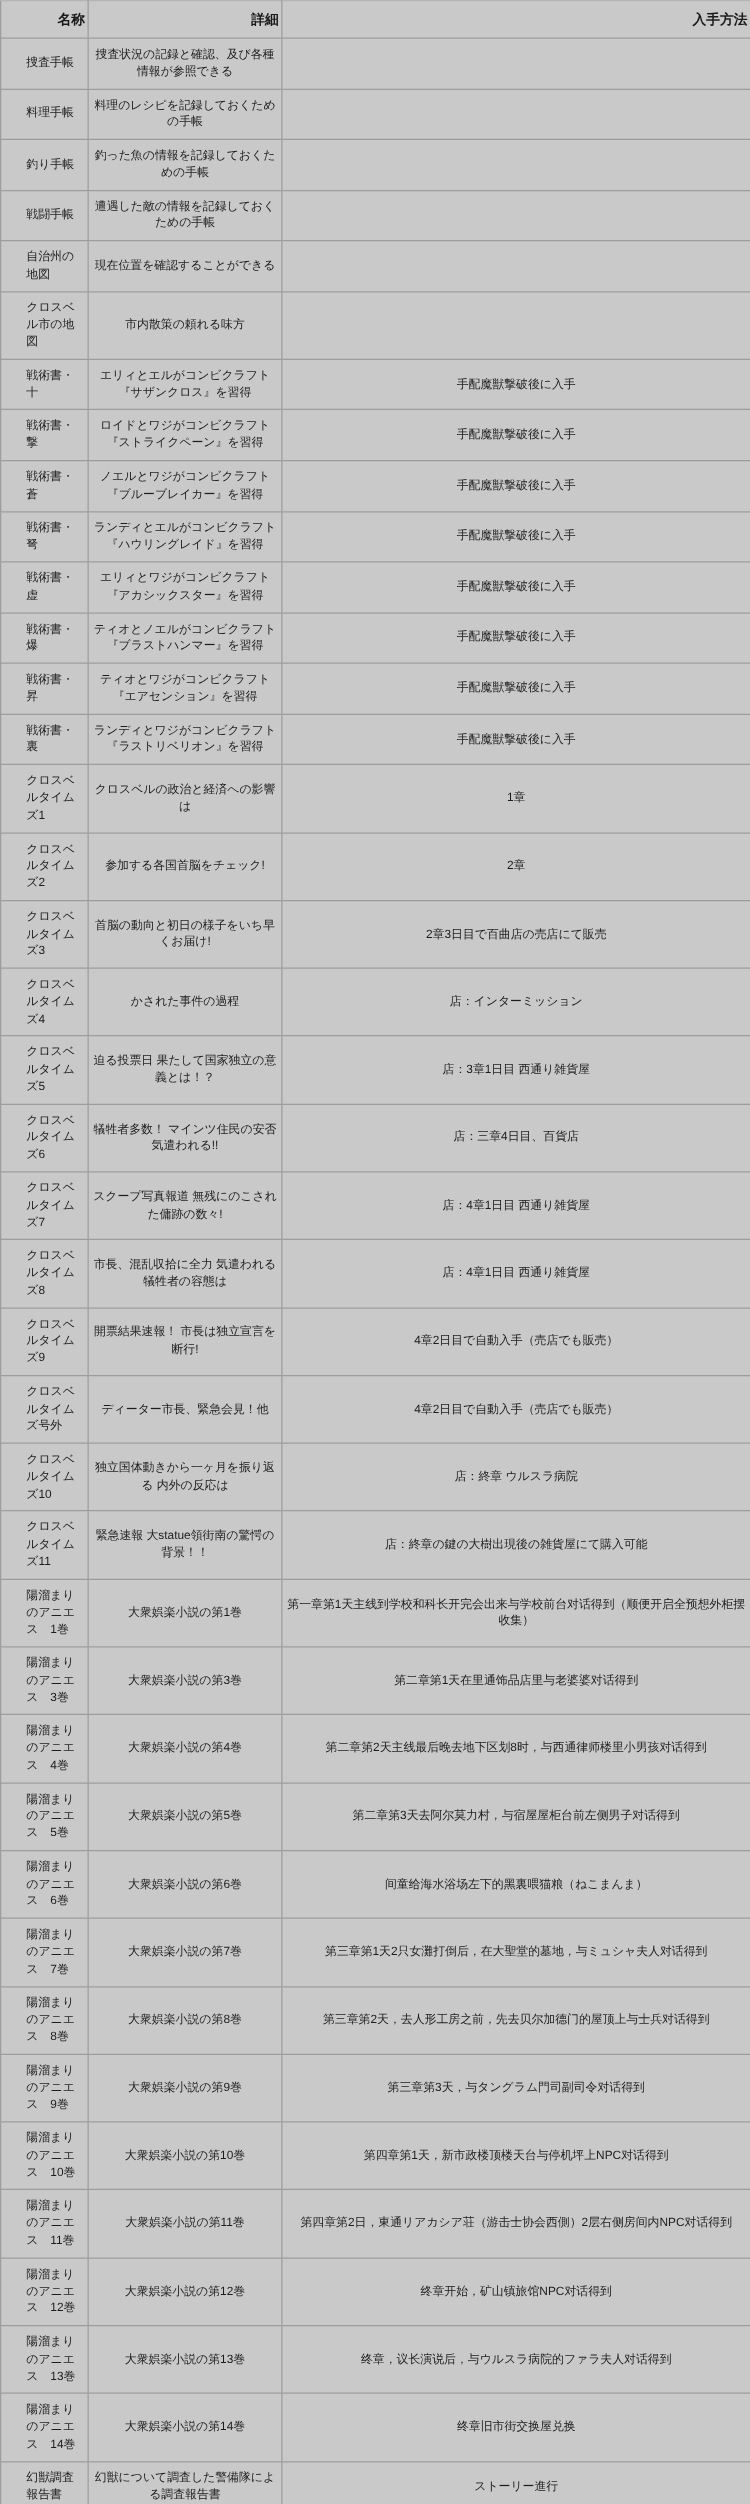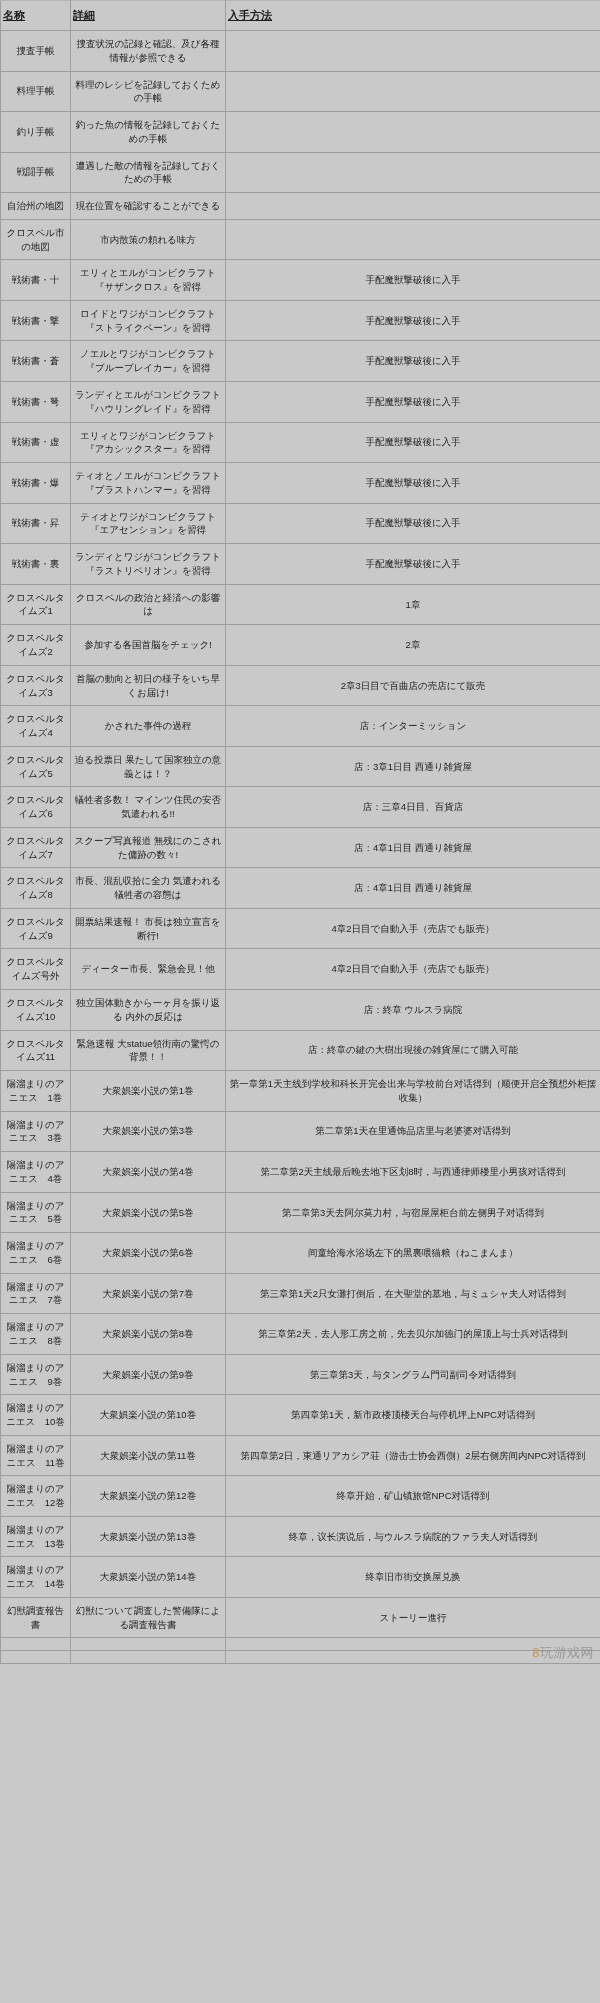--- a/index.html
+++ b/index.html
@@ -19,39 +19,38 @@
   }
   table.item-table col.c-name { width: 70px; }
   table.item-table col.c-detail { width: 155px; }
   table.item-table col.c-how { width: 375px; }
 
   table.item-table th {
     background: #c9c9c9;
     color: #1b1b1b;
     font-size: 11px;
     font-weight: bold;
-    text-align: left;
+    text-align: right;
     padding: 7px 2px;
     border: 1px solid #9d9d9d;
     border-top: 1px solid #b5b5b5;
-    text-decoration: underline;
   }
   table.item-table td {
     border: 1px solid #9d9d9d;
     color: #1d1d1d;
     font-size: 9.5px;
     line-height: 1.45;
     text-align: center;
     vertical-align: middle;
     padding: 6px 3px;
     word-wrap: break-word;
   }
   table.item-table td.name {
-    text-align: center;
-    padding-left: 3px;
+    text-align: left;
+    padding-left: 20px;
     font-size: 9.5px;
   }
   table.item-table tr { background: #c9c9c9; }
 
   .wm {
     position: relative;
   }
   .watermark {
     position: absolute;
     right: 6px;

